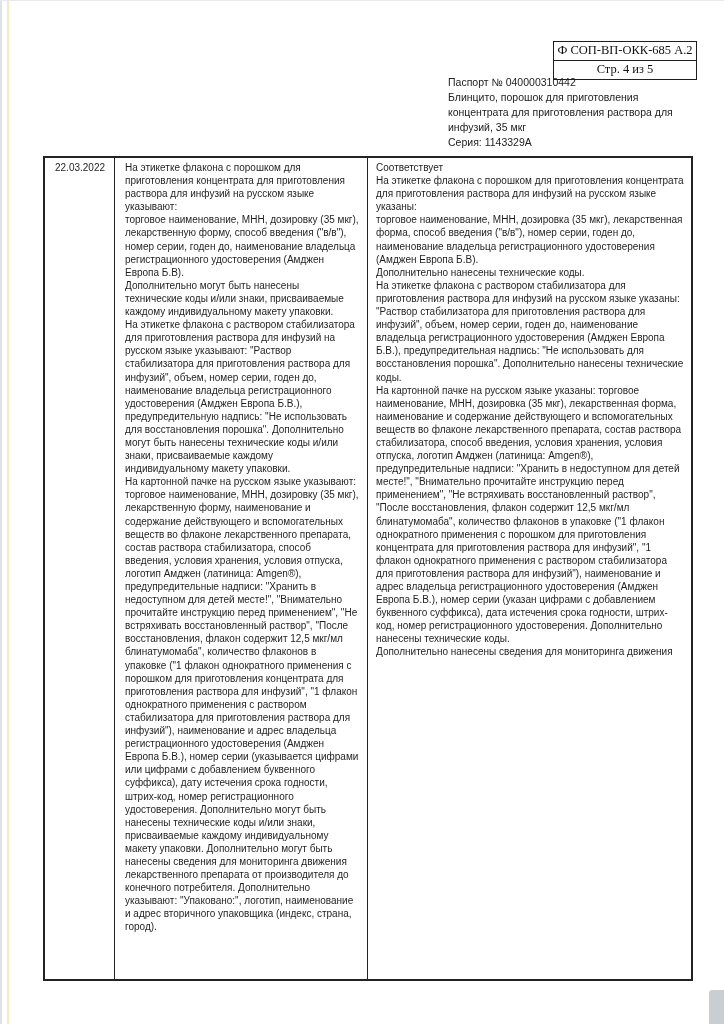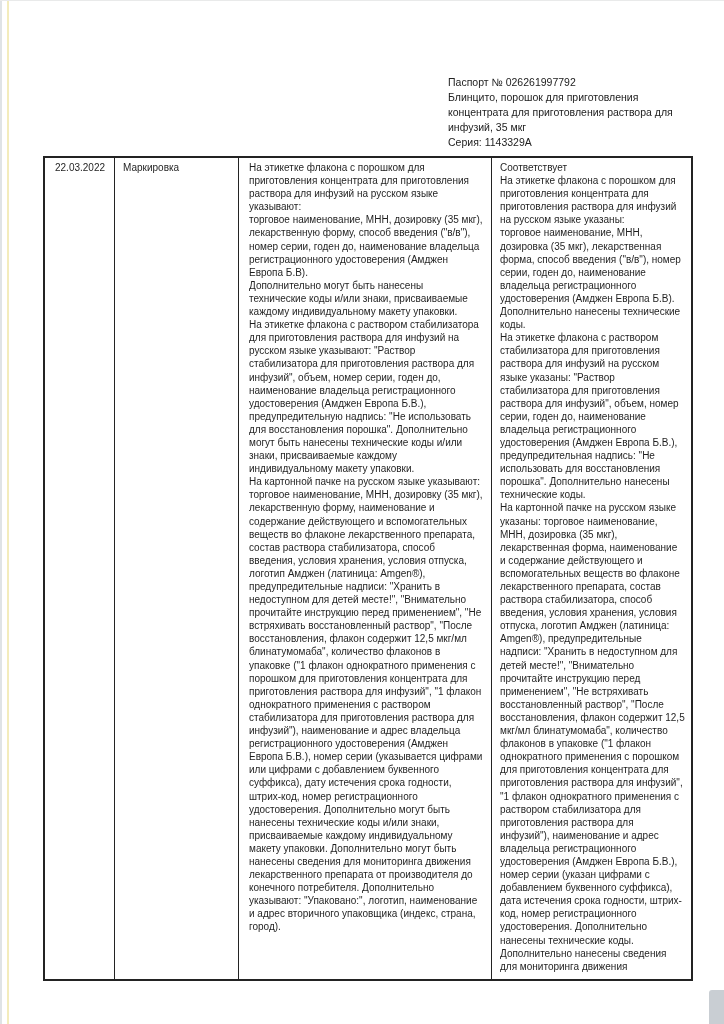--- a/index.html
+++ b/index.html
@@ -82,30 +82,33 @@
 </style>
 </head>
 <body>
 
 <div class="page">
 
   <div class="edge-left"></div>
   <div class="yellow-line"></div>
   <div class="corner-shadow"></div>
 
+  <div class="form-box">
+    <div class="cell-top">Ф СОП-ВП-ОКК-685 А.2</div>
+    <div class="cell-bottom">Стр. 4 из 5</div>
+  </div>
 
-  <div class="passport">Паспорт № 026261997792
+  <div class="passport">Паспорт № 040000310442
 Блинцито, порошок для приготовления
 концентрата для приготовления раствора для
 инфузий, 35 мкг
 Серия: 1143329А</div>
 
   <div class="doc-table">
     <div class="col col-date">22.03.2022</div>
-    <div class="col col-param">Маркировка</div>
     <div class="col col-req">На этикетке флакона с порошком для приготовления концентрата для приготовления раствора для инфузий на русском языке указывают:
 торговое наименование, МНН, дозировку (35 мкг), лекарственную форму, способ введения ("в/в"), номер серии, годен до, наименование владельца регистрационного удостоверения (Амджен Европа Б.В).
 Дополнительно могут быть нанесены технические коды и/или знаки, присваиваемые каждому индивидуальному макету упаковки.
 На этикетке флакона с раствором стабилизатора для приготовления раствора для инфузий на русском языке указывают: "Раствор стабилизатора для приготовления раствора для инфузий", объем, номер серии, годен до, наименование владельца регистрационного удостоверения (Амджен Европа Б.В.), предупредительную надпись: "Не использовать для восстановления порошка". Дополнительно могут быть нанесены технические коды и/или знаки, присваиваемые каждому индивидуальному макету упаковки.
 На картонной пачке на русском языке указывают: торговое наименование, МНН, дозировку (35 мкг), лекарственную форму, наименование и содержание действующего и вспомогательных веществ во флаконе лекарственного препарата, состав раствора стабилизатора, способ введения, условия хранения, условия отпуска, логотип Амджен (латиница: Amgen®), предупредительные надписи: "Хранить в недоступном для детей месте!", "Внимательно прочитайте инструкцию перед применением", "Не встряхивать восстановленный раствор", "После восстановления, флакон содержит 12,5 мкг/мл блинатумомаба", количество флаконов в упаковке ("1 флакон однократного применения с порошком для приготовления концентрата для приготовления раствора для инфузий", "1 флакон однократного применения с раствором стабилизатора для приготовления раствора для инфузий"), наименование и адрес владельца регистрационного удостоверения (Амджен Европа Б.В.), номер серии (указывается цифрами или цифрами с добавлением буквенного суффикса), дату истечения срока годности, штрих-код, номер регистрационного удостоверения. Дополнительно могут быть нанесены технические коды и/или знаки, присваиваемые каждому индивидуальному макету упаковки. Дополнительно могут быть нанесены сведения для мониторинга движения лекарственного препарата от производителя до конечного потребителя. Дополнительно указывают: "Упаковано:", логотип, наименование и адрес вторичного упаковщика (индекс, страна, город).</div>
     <div class="col col-result">Соответствует
 На этикетке флакона с порошком для приготовления концентрата для приготовления раствора для инфузий на русском языке указаны:
 торговое наименование, МНН, дозировка (35 мкг), лекарственная форма, способ введения ("в/в"), номер серии, годен до, наименование владельца регистрационного удостоверения (Амджен Европа Б.В).
 Дополнительно нанесены технические коды.
 На этикетке флакона с раствором стабилизатора для приготовления раствора для инфузий на русском языке указаны: "Раствор стабилизатора для приготовления раствора для инфузий", объем, номер серии, годен до, наименование владельца регистрационного удостоверения (Амджен Европа Б.В.), предупредительная надпись: "Не использовать для восстановления порошка". Дополнительно нанесены технические коды.

